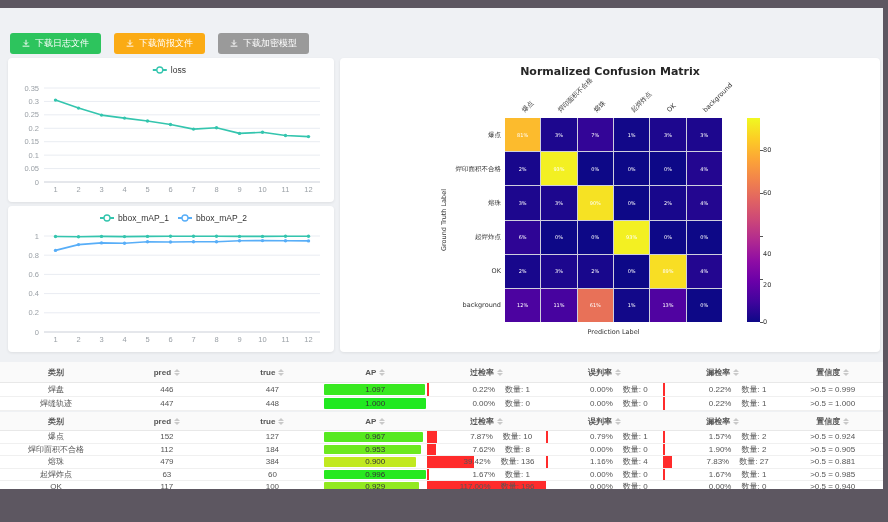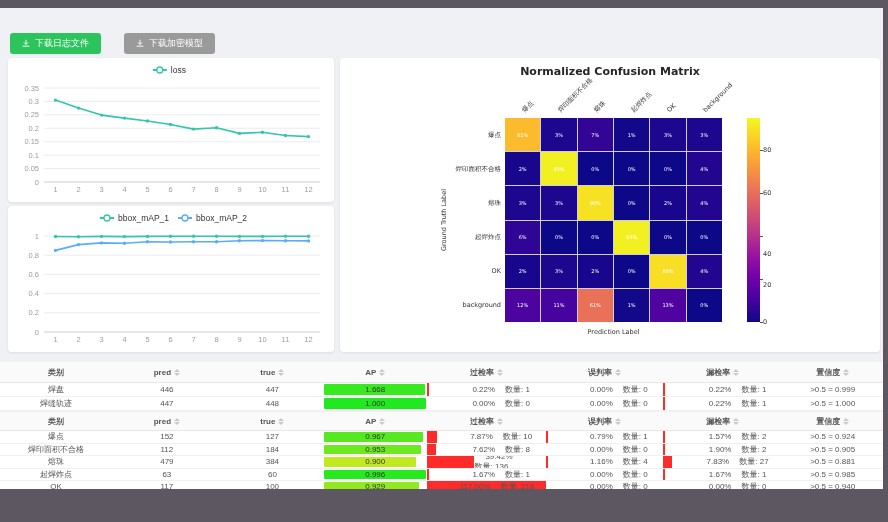--- a/index.html
+++ b/index.html
@@ -7,21 +7,21 @@
     width:888px;height:522px;position:relative;overflow:hidden;
     background:#eff1f4;font-family:"Liberation Sans",sans-serif;
     -webkit-font-smoothing:antialiased;
   }
   .frame{position:absolute;background:#5d5761;z-index:50;}
   #frame-top{left:0;top:0;width:888px;height:8px;}
   #frame-bottom{left:0;top:489px;width:888px;height:33px;}
   #frame-right{left:883px;top:0;width:5px;height:522px;}
 
   
-  #toolbar{position:absolute;left:10px;top:33px;display:flex;gap:23px;}
+  #toolbar{position:absolute;left:10px;top:33px;display:flex;gap:13px;}
   .btn{display:inline-flex;align-items:center;gap:5px;height:21px;padding:0 11px;
        border-radius:3px;font-size:9px;border:1px solid transparent;cursor:pointer;white-space:nowrap;}
   .btn svg{flex:0 0 auto;}
   .btn.green{background:#2dc45d;color:#fff;}
   .btn.orange{background:#fbab14;color:#fff;}
   .btn.white{background:#fff;color:#595959;border-color:#d9d9d9;}
   .btn.gray{background:#9a9a9a;color:#fff;}
 
   
   .card{position:absolute;background:#fff;border-radius:4px;box-shadow:0 1px 3px rgba(0,0,0,0.08);}
@@ -77,20 +77,26 @@
 <div class="frame" id="frame-top"></div>
 <div class="frame" id="frame-bottom"></div>
 <div class="frame" id="frame-right"></div>
 
 <div id="toolbar">
   <button class="btn green">
     <svg width="8" height="9" viewBox="0 0 12 12">
       <path d="M6 1v6M3.3 4.7L6 7.4l2.7-2.7M1.5 10h9" stroke="currentColor" stroke-width="1.4" fill="none" stroke-linecap="round" stroke-linejoin="round"></path>
     </svg>
     <span>下载日志文件</span>
+  </button>
+  <button class="btn orange">
+    <svg width="8" height="9" viewBox="0 0 12 12">
+      <path d="M6 1v6M3.3 4.7L6 7.4l2.7-2.7M1.5 10h9" stroke="currentColor" stroke-width="1.4" fill="none" stroke-linecap="round" stroke-linejoin="round"></path>
+    </svg>
+    <span>下载简报文件</span>
   </button>
   <button class="btn gray">
     <svg width="8" height="9" viewBox="0 0 12 12">
       <path d="M6 1v6M3.3 4.7L6 7.4l2.7-2.7M1.5 10h9" stroke="currentColor" stroke-width="1.4" fill="none" stroke-linecap="round" stroke-linejoin="round"></path>
     </svg>
     <span>下载加密模型</span>
   </button>
 </div>
 
 <div class="card" id="card-loss">
@@ -332,21 +338,21 @@
           <i class="down"></i>
         </span>
       </div>
     </div>
     <div class="trow">
       <div class="tc" style="width: 12.7%;">焊盘</div>
       <div class="tc" style="width: 12.4%;">446</div>
       <div class="tc" style="width: 11.5%;">447</div>
       <div class="tc" style="width: 11.8%;">
         <div class="ap-bar" style="width: 96.628%; background: rgb(56, 233, 32);"></div>
-        <span class="ap-text">1.668</span>
+        <span class="ap-text">1.097</span>
       </div>
       <div class="tc" style="width: 13.4%;">
         <div class="rate-bar" style="width: max(2px, 0.22%);"></div>
         <span class="rate-pct">0.22%</span>
         <span class="rate-qty">数量: 1</span>
       </div>
       <div class="tc" style="width: 13.3%;">
         <span class="rate-pct">0.00%</span>
         <span class="rate-qty">数量: 0</span>
       </div>
@@ -486,21 +492,21 @@
       <div class="tc" style="width: 11.4%;">&gt;0.5 = 0.905</div>
     </div>
     <div class="trow">
       <div class="tc" style="width: 12.7%;">熔珠</div>
       <div class="tc" style="width: 12.4%;">479</div>
       <div class="tc" style="width: 11.5%;">384</div>
       <div class="tc" style="width: 11.8%;">
         <div class="ap-bar" style="width: 88.2%; background: rgb(193, 233, 32);"></div>
         <span class="ap-text">0.900</span>
       </div>
-      <div class="tc" style="width: 13.4%; flex-direction: column;">
+      <div class="tc" style="width: 13.4%;">
         <div class="rate-bar" style="width: max(2px, 39.42%);"></div>
         <span class="rate-pct">39.42%</span>
         <span class="rate-qty">数量: 136</span>
       </div>
       <div class="tc" style="width: 13.3%;">
         <div class="rate-bar" style="width: max(2px, 1.16%);"></div>
         <span class="rate-pct">1.16%</span>
         <span class="rate-qty">数量: 4</span>
       </div>
       <div class="tc" style="width: 13.5%;">
@@ -538,21 +544,21 @@
       <div class="tc" style="width: 12.7%;">OK</div>
       <div class="tc" style="width: 12.4%;">117</div>
       <div class="tc" style="width: 11.5%;">100</div>
       <div class="tc" style="width: 11.8%;">
         <div class="ap-bar" style="width: 91.042%; background: rgb(146, 233, 32);"></div>
         <span class="ap-text">0.929</span>
       </div>
       <div class="tc" style="width: 13.4%;">
         <div class="rate-bar" style="width: max(2px, 100%);"></div>
         <span class="rate-pct">117.00%</span>
-        <span class="rate-qty">数量: 218</span>
+        <span class="rate-qty">数量: 196</span>
       </div>
       <div class="tc" style="width: 13.3%;">
         <span class="rate-pct">0.00%</span>
         <span class="rate-qty">数量: 0</span>
       </div>
       <div class="tc" style="width: 13.5%;">
         <span class="rate-pct">0.00%</span>
         <span class="rate-qty">数量: 0</span>
       </div>
       <div class="tc" style="width: 11.4%;">&gt;0.5 = 0.940</div>

